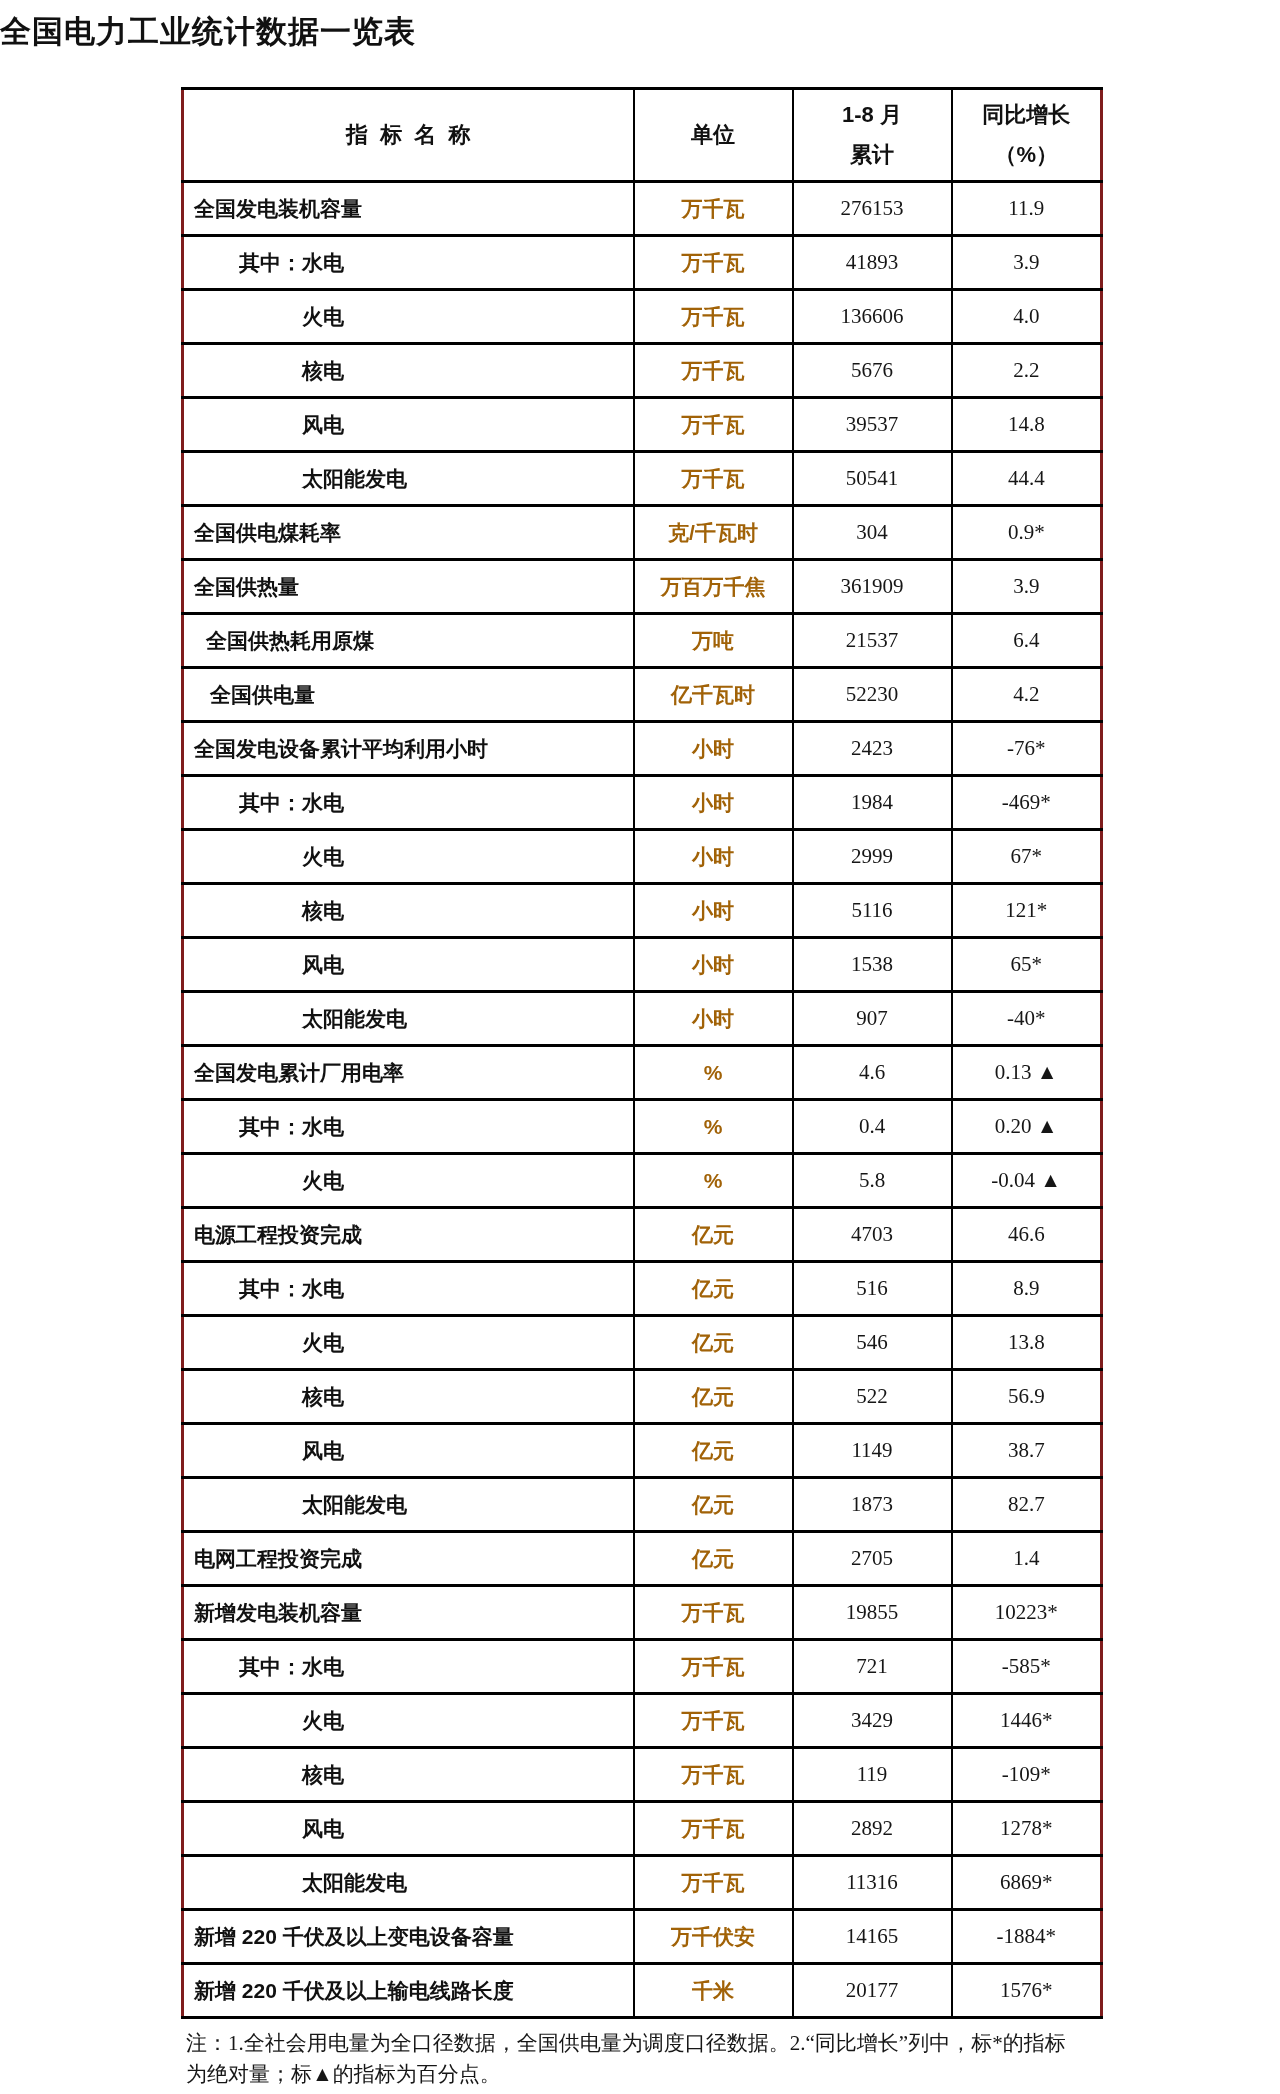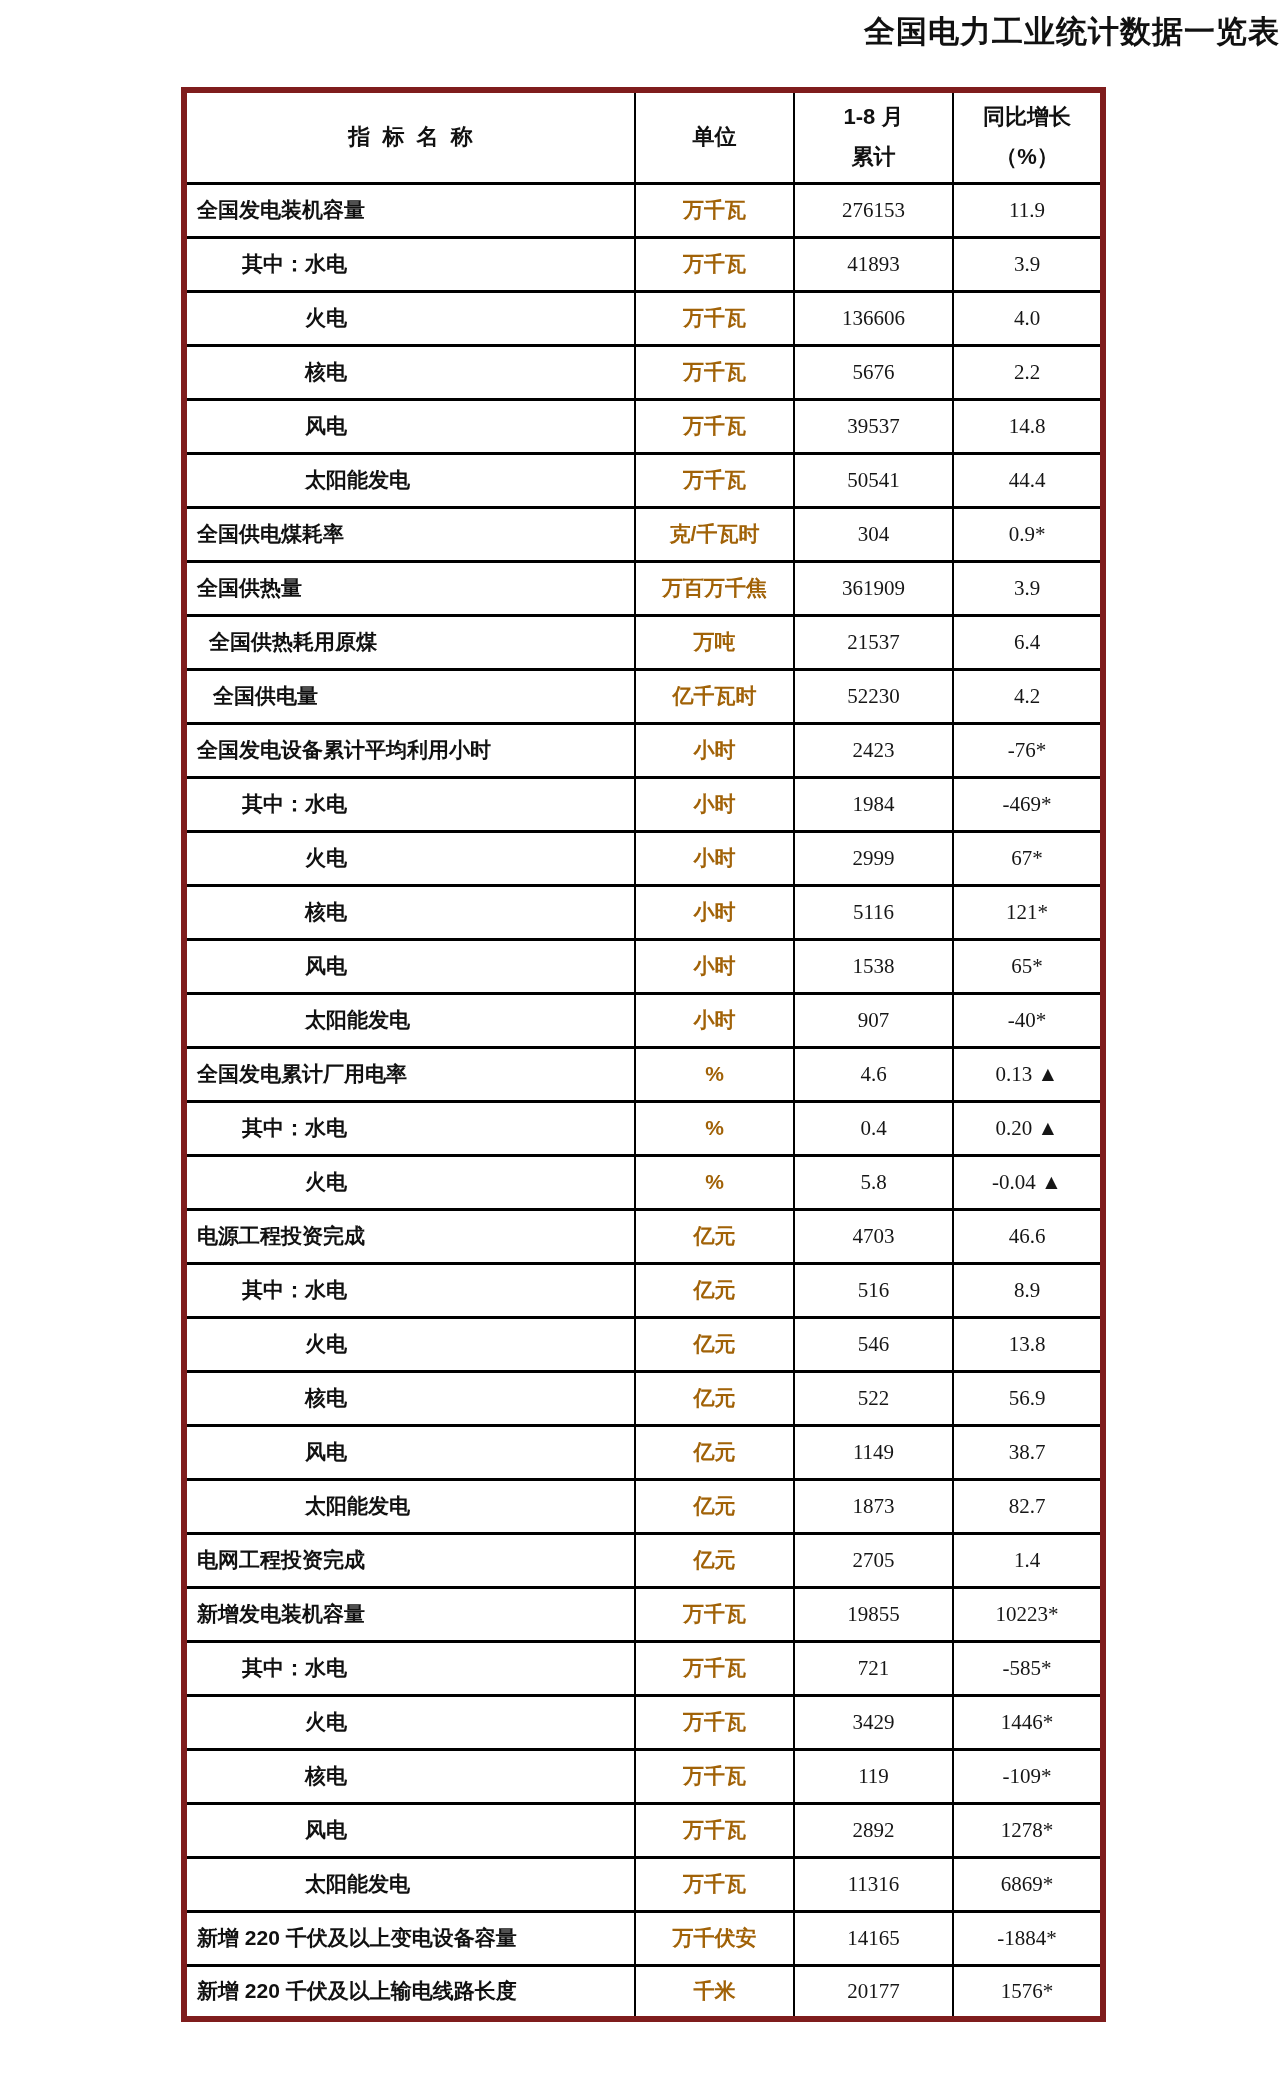--- a/index.html
+++ b/index.html
@@ -13,34 +13,34 @@
     font-family: "Liberation Serif", "DejaVu Serif", serif;
   }
   .page {
     position: relative;
     width: 1280px;
     height: 2094px;
   }
   .title {
     margin: 0;
     padding-top: 13px;
-    text-align: right;
+    text-align: left;
     font-size: 31px;
     line-height: 38px;
     font-weight: bold;
     font-family: "Liberation Sans", "DejaVu Sans", sans-serif;
     letter-spacing: 1px;
     color: #111;
   }
   table.stats {
     margin: 36px 0 0 181px;
     width: 919px;
     border-collapse: collapse;
     table-layout: fixed;
-    border: 6px solid #7f1d1d;
+    border: 3px solid #7f1d1d;
   }
   table.stats th, table.stats td {
     border-left: 2px solid #000;
     border-right: 2px solid #000;
     border-top: 3px solid #000;
     border-bottom: 3px solid #000;
     padding: 0;
     overflow: hidden;
     vertical-align: middle;
   }
@@ -319,14 +319,18 @@
   </tr>
         <tr>
     <td class="c-ind"><span class="ind-text" style="padding-left: 10px;">新增 220 千伏及以上输电线路长度</span></td>
     <td class="c-unit">千米</td>
     <td class="c-val">20177</td>
     <td class="c-yoy">1576*</td>
   </tr>
       </tbody>
   </table>
 
+  <p class="note">
+    <span>注：1.全社会用电量为全口径数据，全国供电量为调度口径数据。2.“同比增长”列中，标*的指标</span><br>
+    <span>为绝对量；标▲的指标为百分点。</span>
+  </p>
 
 </div>
 
 </body></html>

